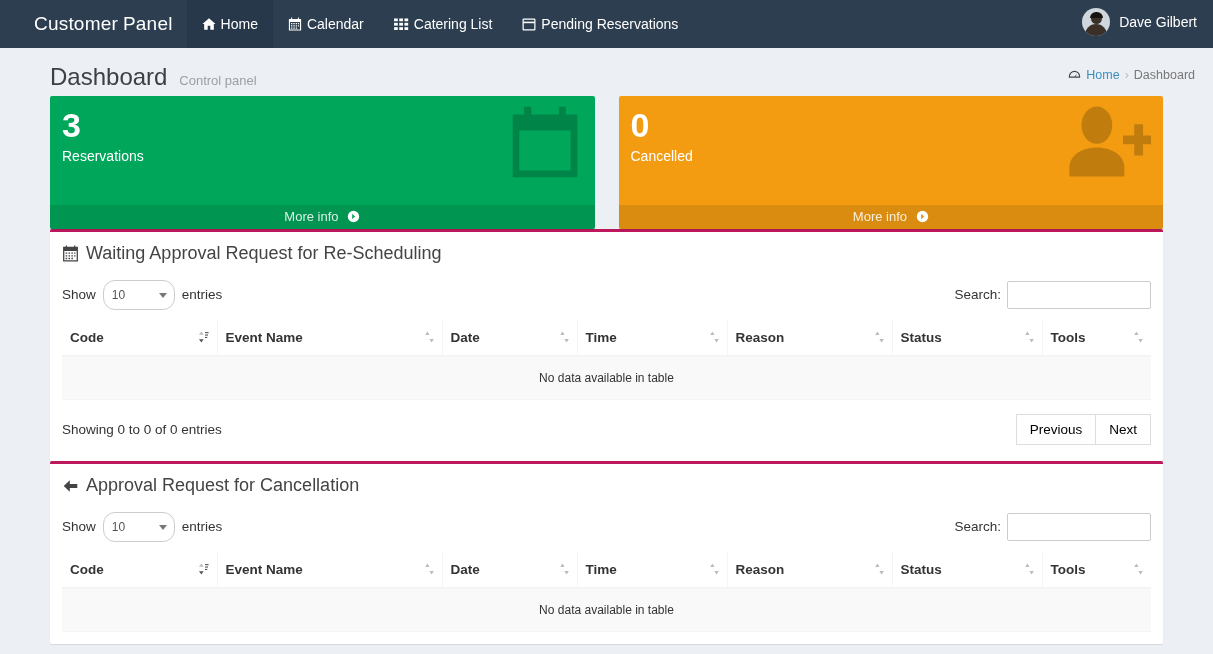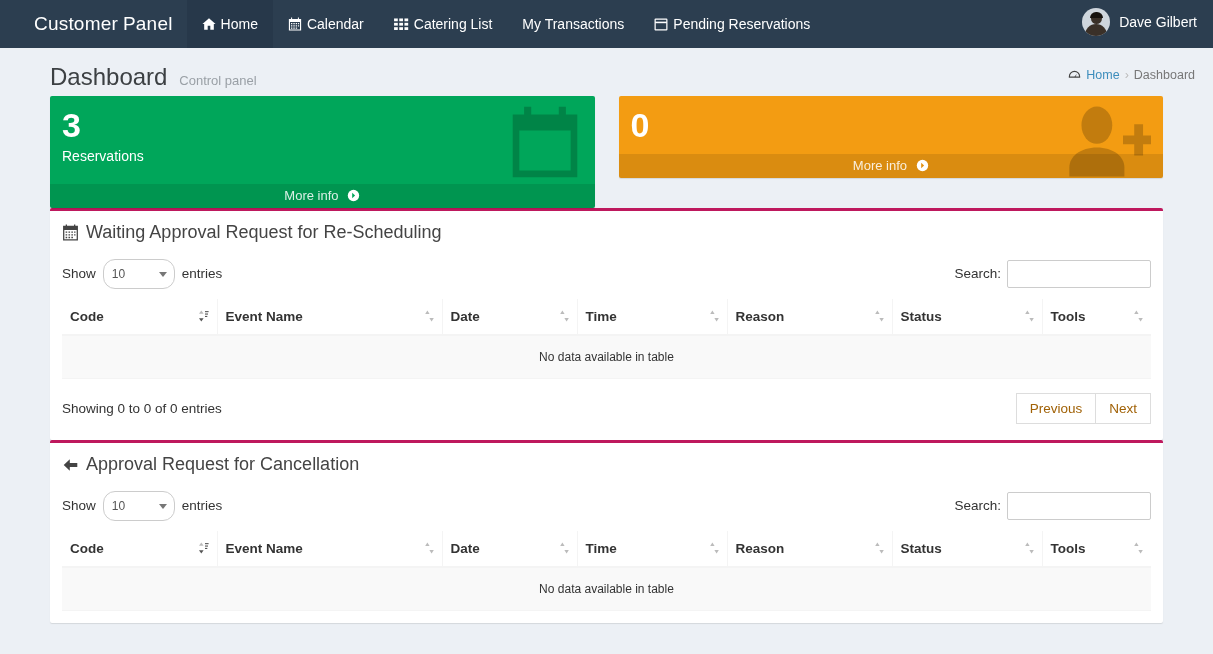--- a/index.html
+++ b/index.html
@@ -125,20 +125,21 @@
   }
   .small-box-footer {
     display: block; text-align: center;
     padding: 4px 0 5px 0;
     color: rgba(255,255,255,.85);
     background: rgba(0,0,0,.10);
     font-size: 13px;
     text-decoration: none;
     position: relative; z-index: 2;
     cursor: pointer;
+    margin-top: 21px;
   }
   .small-box-footer .arrow { margin-left: 5px; display:inline-block; vertical-align: -2px;}
 
   
   .box {
     background: #fff;
     border-top: 3px solid #be185d;
     border-radius: 2px;
     box-shadow: 0 1px 1px rgba(0,0,0,.1);
   }
@@ -208,21 +209,21 @@
     background: #f9f9f9;
     border-bottom: 1px solid #f4f4f4;
   }
 
   .dt-bottom { display: flex; align-items: center; padding: 14px 0 4px 0; }
   .dt-info { font-size: 13.5px; color: #333; }
   .dt-paginate { margin-left: auto; display: flex; }
   .pg-btn {
     border: 1px solid #ddd; background: #fff;
     padding: 7px 13px;
-    font-size: 13.5px; color: #a16207;
+    font-size: 13.5px; color: #000000;
     font-family: "Liberation Sans", sans-serif;
     cursor: pointer;
     margin-left: -1px;
   }
   .pg-btn:first-child { margin-left: 0; }
 
   .col-code   { width: 155px; }
   .col-event  { width: 225px; }
   .col-date   { width: 135px; }
   .col-time   { width: 150px; }
@@ -270,23 +271,20 @@
             <rect x="5.6" y="5.2" width="4" height="3"></rect>
             <rect x="11.2" y="5.2" width="4" height="3"></rect>
           <rect x="0" y="9.9" width="4" height="3"></rect>
             <rect x="5.6" y="9.9" width="4" height="3"></rect>
             <rect x="11.2" y="9.9" width="4" height="3"></rect>
         </svg>
       </span>
       <span>Catering List</span>
     </a>
 
-    <a class="nav-item">
-      <span>My Transactions</span>
-    </a>
 
     <a class="nav-item">
       <span class="ico">
         <svg width="14" height="14" viewBox="0 0 16 16" fill="none" stroke="#fff" stroke-width="1.4">
           <rect x="1.3" y="2.4" width="13.4" height="12.4" rx="0.6"></rect>
           <path d="M1.3 6.2h13.4" stroke-width="1.8"></path>
         </svg>
       </span>
       <span>Pending Reservations</span>
     </a>
@@ -347,20 +345,21 @@
               </svg>
           </span>
         </a>
       </div>
     </div>
 
     <div class="col-half">
       <div class="small-box orange">
         <div class="inner">
           <h3>0</h3>
+          <p>Cancelled</p>
         </div>
         <div class="box-icon">
           <svg width="84" height="76" viewBox="0 0 18 16" fill="currentColor">
             <ellipse cx="6.4" cy="4.4" rx="3.3" ry="4"></ellipse>
             <path d="M6.4 9.2c3.5 0 5.9 1.9 5.9 4.3v1.9H0.5v-1.9c0-2.4 2.4-4.3 5.9-4.3z"></path>
             <path d="M14.4 4.2h1.9v2.4h2.4v1.9h-2.4v2.4h-1.9V8.5H12V6.6h2.4z"></path>
           </svg>
         </div>
         <a class="small-box-footer">
           <span>More info</span>

